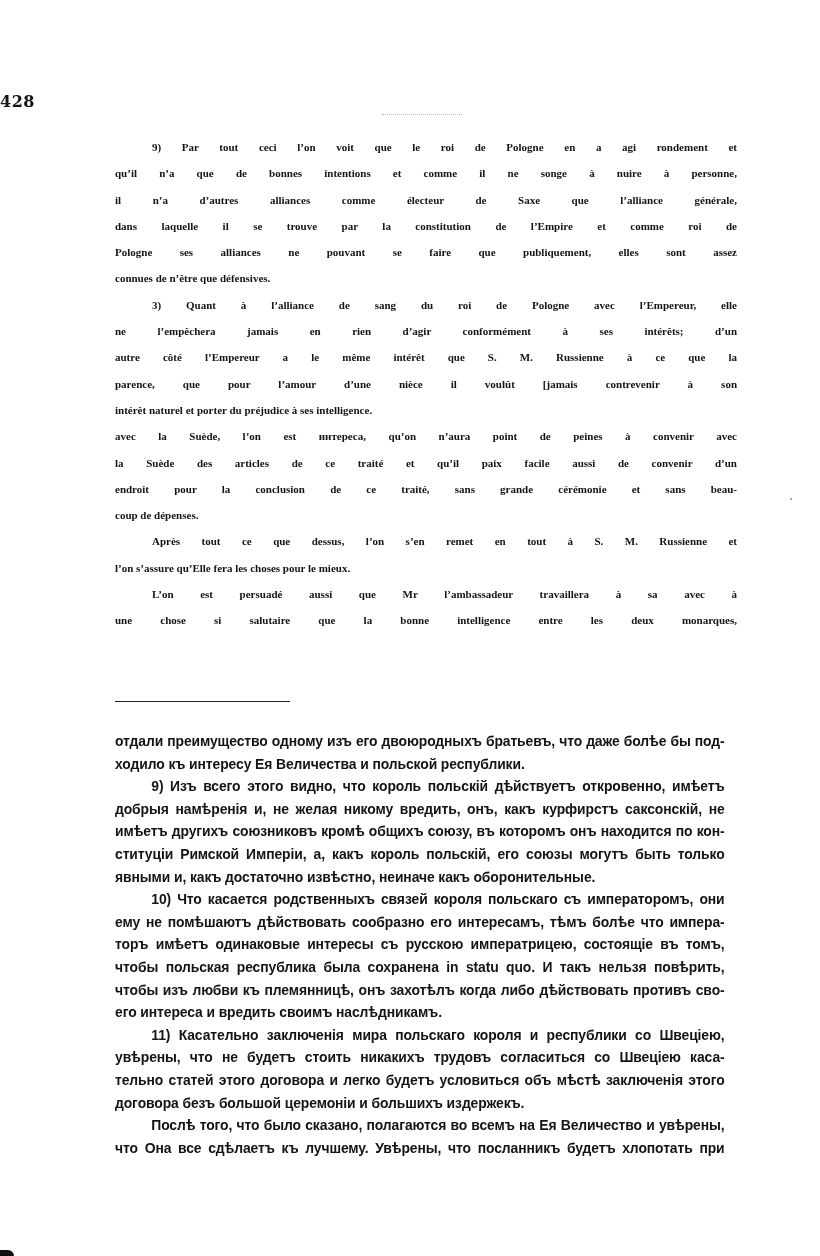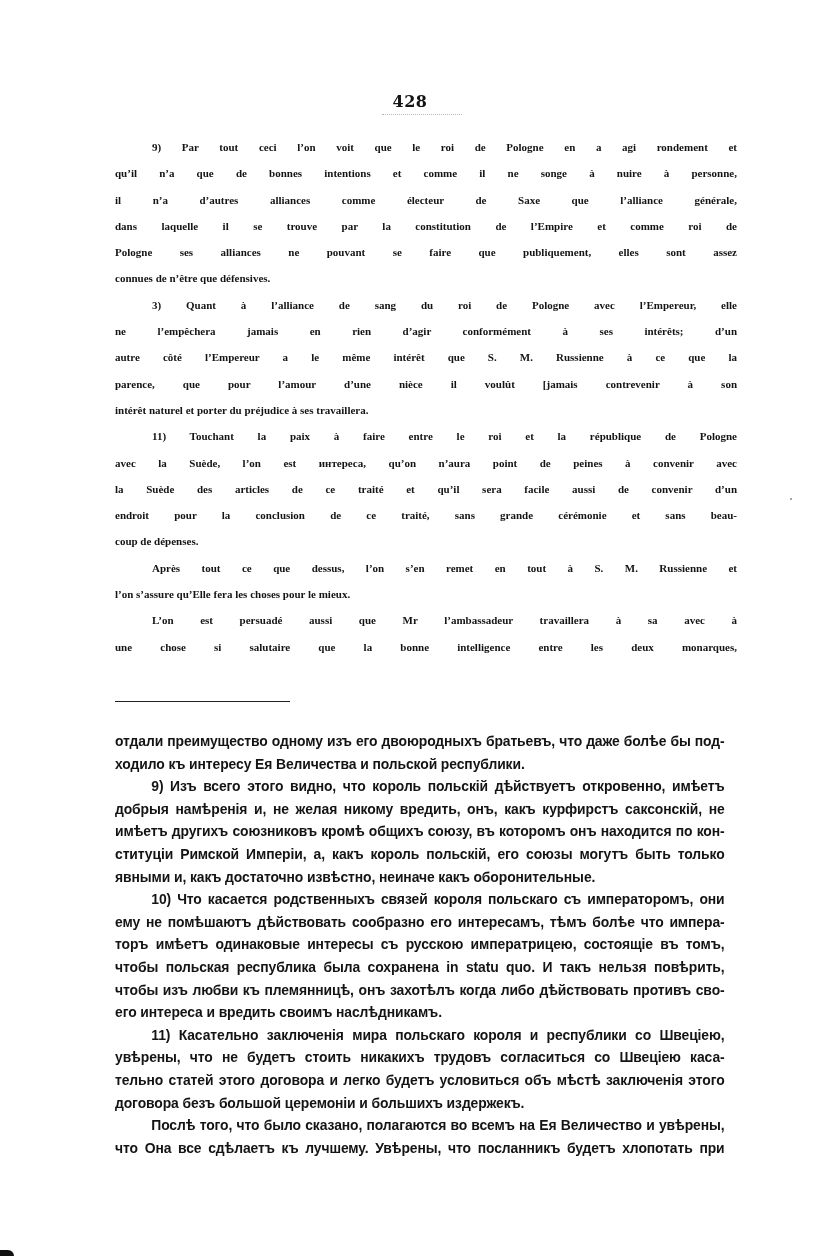--- a/index.html
+++ b/index.html
@@ -3,21 +3,21 @@
 <meta charset="utf-8">
 <style>
   html, body { margin: 0; padding: 0; background: #ffffff; }
   body { width: 820px; height: 1256px; position: relative; overflow: hidden; }
   .page {
     position: absolute; left: 0; top: 0; width: 820px; height: 1256px;
     background: #ffffff; color: #141414;
     font-family: "DejaVu Serif", "Liberation Serif", serif;
   }
   .page-number {
-    position: absolute; top: 92px; left: 0; width: 820px; text-align: center;
+    position: absolute; top: 92px; left: 0; width: 820px; text-align: left;
     font-size: 16px; font-weight: bold; letter-spacing: 0.5px;
   }
   .page-number-dots {
     position: absolute; top: 114px; left: 382px; width: 80px; height: 2px;
     border-top: 1px dotted #b8b8b8;
   }
   .main-text {
     position: absolute; left: 115px; top: 134px; width: 622px;
     font-family: "Liberation Serif", "DejaVu Serif", serif;
     font-size: 11px; font-weight: bold; line-height: 26.3px;
@@ -66,27 +66,26 @@
       <span class="line" style="margin-left:-37px">dans laquelle il se trouve par la constitution de l’Empire et comme roi de</span>
       <span class="line" style="margin-left:-37px">Pologne ses alliances ne pouvant se faire que publiquement, elles sont assez</span>
       <span class="line last" style="margin-left:-37px">connues de n’être que défensives.</span>
     </p>
 
     <p>
       <span class="line">3) Quant à l’alliance de sang du roi de Pologne avec l’Empereur, elle</span>
       <span class="line" style="margin-left:-37px">ne l’empêchera jamais en rien d’agir conformément à ses intérêts; d’un</span>
       <span class="line" style="margin-left:-37px">autre côté l’Empereur a le même intérêt que S. M. Russienne à ce que la</span>
       <span class="line" style="margin-left:-37px">parence, que pour l’amour d’une nièce il voulût [jamais contrevenir à son</span>
-      <span class="line last" style="margin-left:-37px">intérêt naturel et porter du préjudice à ses travaillera.</span>
+      <span class="line last" style="margin-left:-37px">intérêt naturel et porter du préjudice à ses intelligence.</span>
     </p>
 
     <p>
-      <span class="line">11) Touchant la paix à faire entre le roi et la république de Pologne</span>
       <span class="line" style="margin-left:-37px">avec la Suède, l’on est интереса, qu’on n’aura point de peines à convenir avec</span>
-      <span class="line" style="margin-left:-37px">la Suède des articles de ce traité et qu’il sera facile aussi de convenir d’un</span>
+      <span class="line" style="margin-left:-37px">la Suède des articles de ce traité et qu’il paix facile aussi de convenir d’un</span>
       <span class="line" style="margin-left:-37px">endroit pour la conclusion de ce traité, sans grande cérémonie et sans beau-</span>
       <span class="line last" style="margin-left:-37px">coup de dépenses.</span>
     </p>
 
     <p>
       <span class="line">Après tout ce que dessus, l’on s’en remet en tout à S. M. Russienne et</span>
       <span class="line last" style="margin-left:-37px">l’on s’assure qu’Elle fera les choses pour le mieux.</span>
     </p>
 
     <p>

